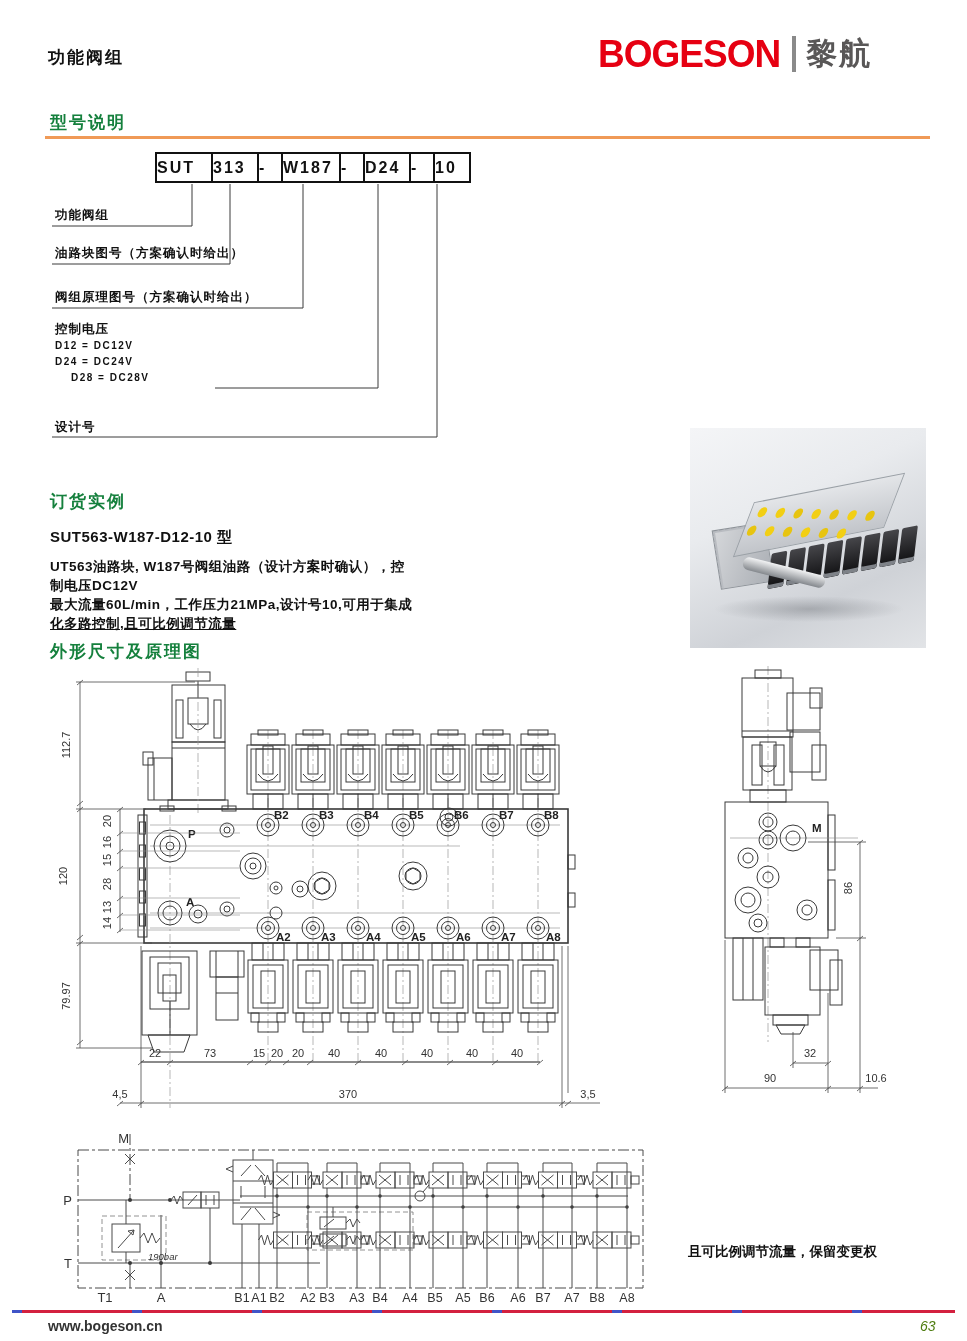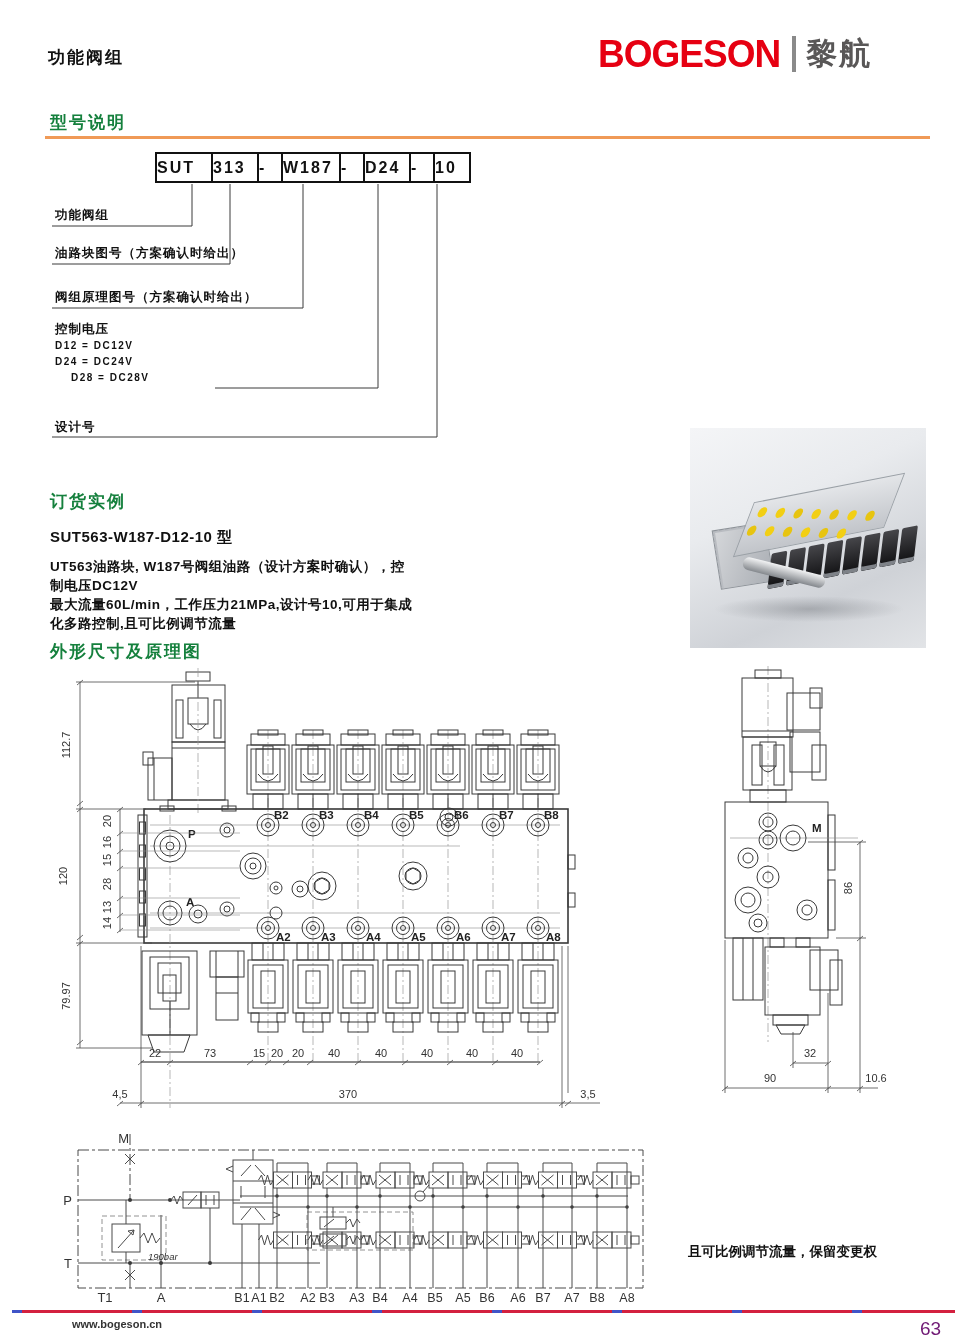--- a/index.html
+++ b/index.html
@@ -39,22 +39,22 @@
            box-shadow:inset 0 -4px 0 #7e8288;}
   .ph-left{position:absolute;left:26px;top:98px;width:52px;height:58px;
            background:linear-gradient(120deg,#d6d8db,#a9adb3);transform:rotate(-9deg);
            border:1px solid #8d9298;box-shadow:inset 6px 6px 0 -4px #b9bcc1;}
   .ph-rod{position:absolute;left:52px;top:138px;width:84px;height:13px;border-radius:6px;
           background:linear-gradient(#f2f3f4,#84888d);transform:rotate(14deg);}
   .ph-shadow{position:absolute;left:24px;top:168px;width:190px;height:26px;border-radius:50%;
              background:radial-gradient(closest-side,rgba(60,64,70,.28),rgba(60,64,70,0));}
   .foot-line{left:12px;top:1310px;width:943px;height:3px;background-color:#4054c7;
      background-image:repeating-linear-gradient(90deg,transparent 0 10px,#d3203f 10px 120px);}
-  .foot-url{left:48px;top:1318px;font-size:11px;font-weight:bold;color:#333;margin-left:24px;}
-  .foot-page{left:920px;top:1318px;font-size:19px;color:#701a75;}
+  .foot-url{left:48px;top:1318px;font-size:14px;font-weight:bold;color:#333;}
+  .foot-page{left:920px;top:1318px;font-size:14px;color:#4d7c0f;font-style:italic;}
   
   .st{stroke:#3a3a3a;stroke-width:1;fill:none;}
   .st2{stroke:#3a3a3a;stroke-width:1.6;fill:none;}
   .thin{stroke:#8a8a8a;stroke-width:.6;fill:none;}
   .cl{stroke:#999;stroke-width:.7;fill:none;stroke-dasharray:9 3 2 3;}
   .dimln{stroke:#4a4a4a;stroke-width:.8;fill:none;}
   .sl{stroke:#4a4a4a;stroke-width:1;fill:none;}
   .dash{stroke:#4a4a4a;stroke-width:1;fill:none;stroke-dasharray:11 3 3 3;}
   .dashed{stroke:#777;stroke-width:.8;fill:none;stroke-dasharray:5 3;}
   .dim{font-family:"Liberation Sans",sans-serif;font-size:11px;fill:#333;}
@@ -96,21 +96,21 @@
 <div class="abs z2 volt" style="left:55px;top:340px;">D12 = DC12V</div>
 <div class="abs z2 volt" style="left:55px;top:356px;">D24 = DC24V</div>
 <div class="abs z2 volt" style="left:55px;top:372px;margin-left:16px;">D28 = DC28V</div>
 <div class="abs z2 lbl" style="left:55px;top:419px;">设计号</div>
 
 <div class="abs z2 red-h" style="left:50px;top:490px;">订货实例</div>
 <div class="abs z2 ex-title" style="left:50px;top:528px;">SUT563-W187-D12-10 型</div>
 <div class="abs z2 para" style="left:50px;top:557px;">UT563油路块, W187号阀组油路（设计方案时确认），控</div>
 <div class="abs z2 para" style="left:50px;top:576px;">制电压DC12V</div>
 <div class="abs z2 para" style="left:50px;top:595px;">最大流量60L/min，工作压力21MPa,设计号10,可用于集成</div>
-<div class="abs z2 para" style="left:50px;top:614px;">化多路控制,且可比例调节流量</div>
+<div class="abs z2 para" style="left:50px;top:614px;text-decoration:underline;">化多路控制,且可比例调节流量</div>
 
 <div class="abs z2 photo">
   <div class="ph-shadow"></div>
   <div class="ph-left"></div>
   <div class="ph-top">
       <div class="ph-dot"></div>
     </div>
   <div class="ph-coils">
     <div class="ph-coil"></div>
       <div class="ph-coil"></div>

